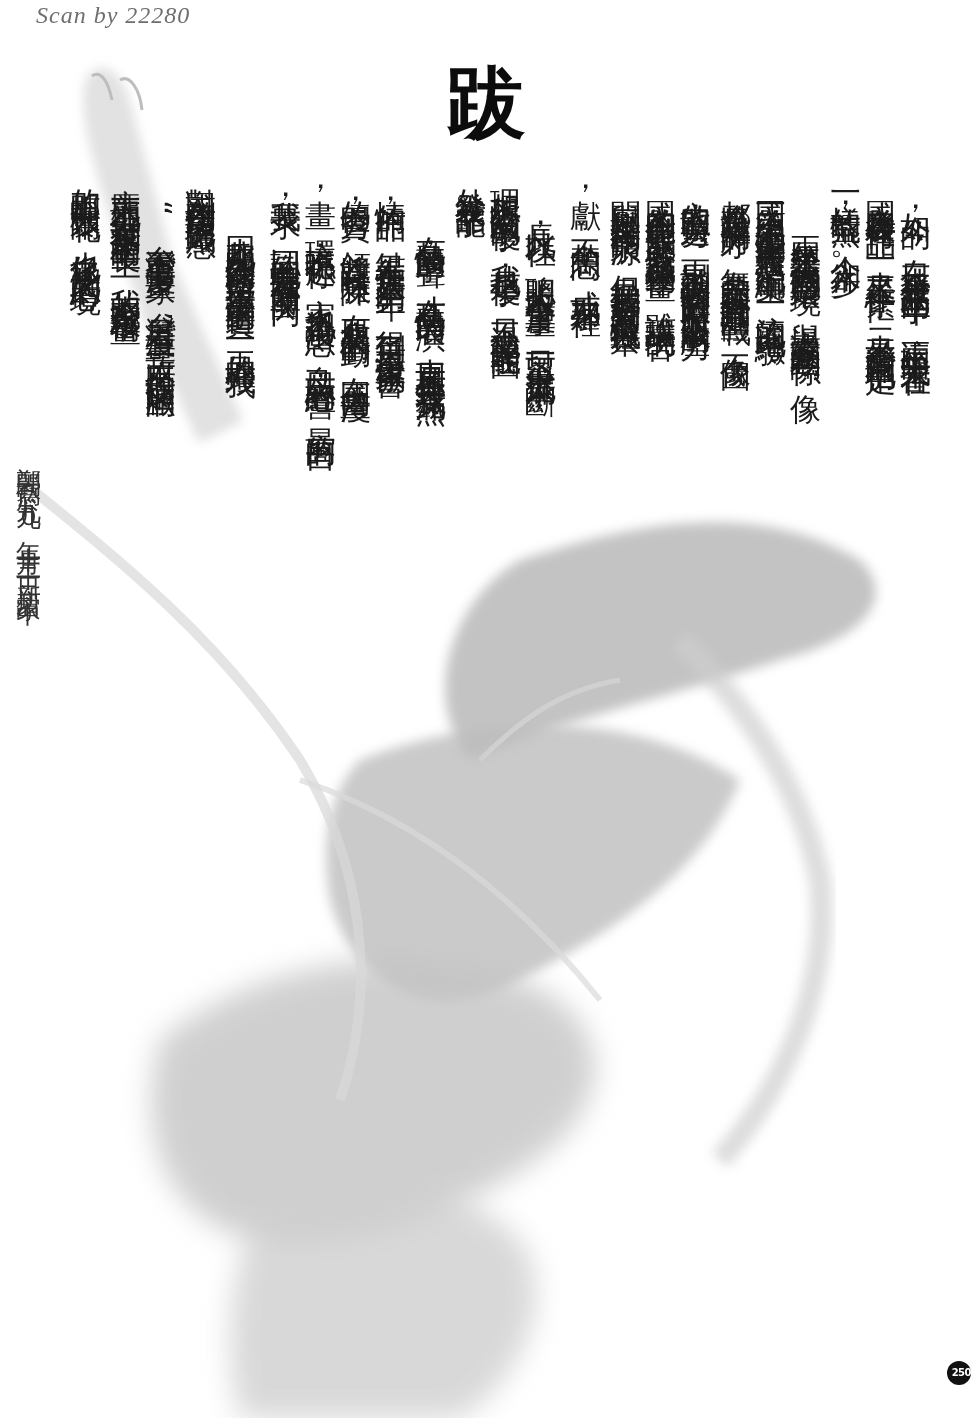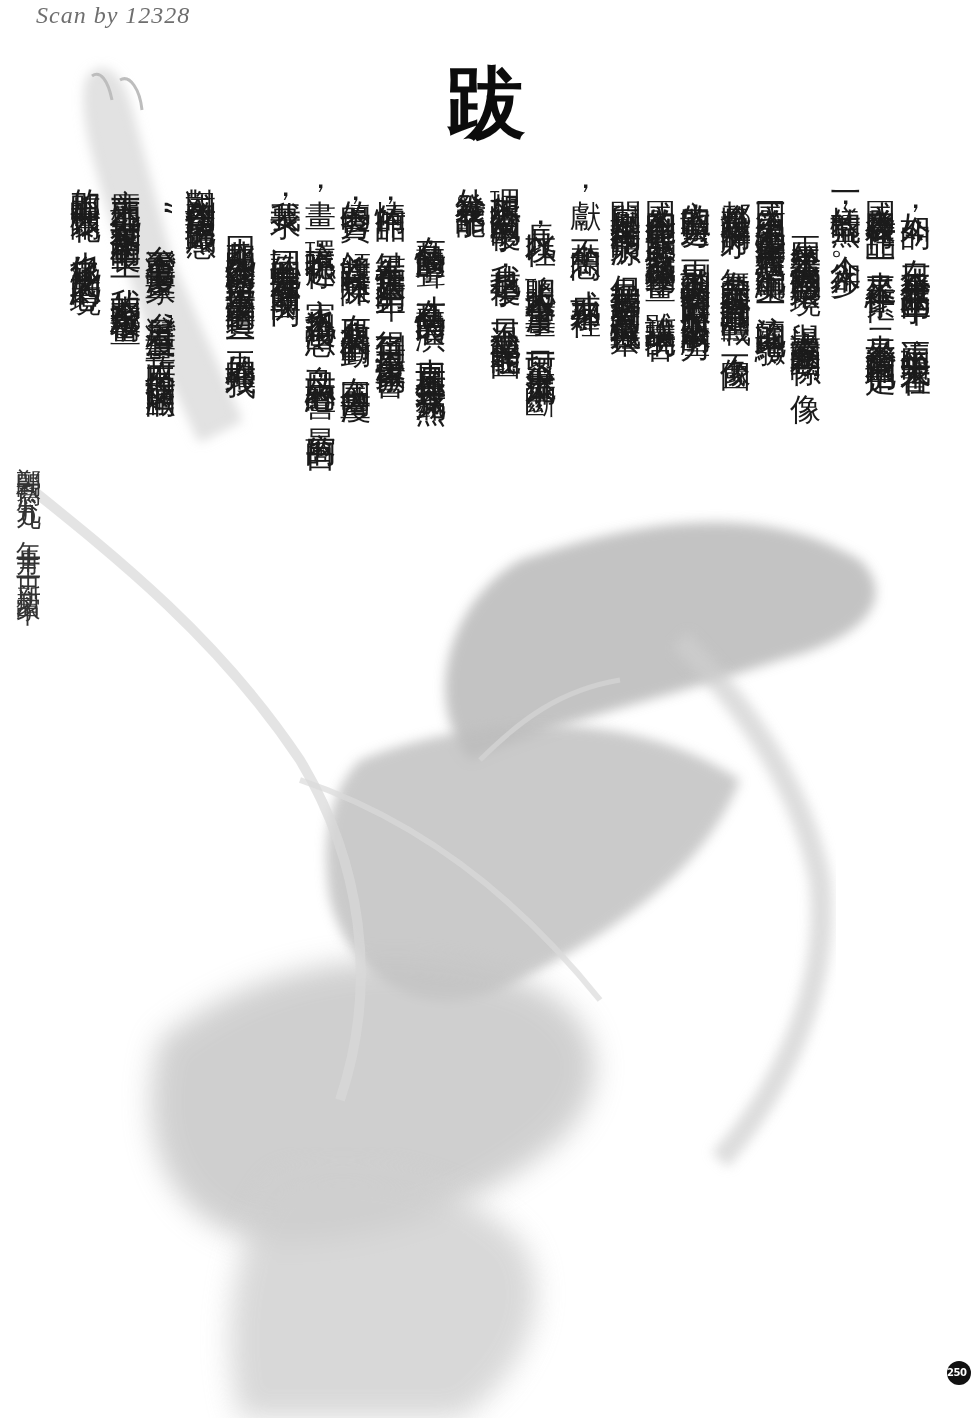--- a/index.html
+++ b/index.html
@@ -32,21 +32,21 @@
     position:absolute; left:12px; top:448px;
     writing-mode:vertical-rl;
     font-family:"DejaVu Sans", sans-serif;
     font-size:25px; letter-spacing:6px; color:#333; white-space:nowrap;
   }
   .page-num {
     position:absolute; left:947px; top:1361px;
     width:24px; height:24px; border-radius:50%;
     background:#111; color:#fff;
     font-family:"DejaVu Sans", sans-serif; font-weight:bold;
-    font-size:10px; line-height:24px; text-align:left; letter-spacing:-0.5px;
+    font-size:10px; line-height:24px; text-align:right; letter-spacing:-0.5px;
   }
 </style>
 </head>
 <body>
 
 <svg class="art" viewBox="0 0 980 1418" xmlns="http://www.w3.org/2000/svg">
   <defs>
     <filter id="soft">
         <feGaussianBlur stdDeviation="6"></feGaussianBlur>
       </filter>
@@ -61,21 +61,21 @@
   <path d="M520,560 C640,520 760,500 860,560 C900,600 860,640 780,660 C660,700 560,720 470,760 C420,700 450,600 520,560 Z" fill="#b9b9b9" opacity="0.85" filter="url(#soft)"></path>
   <path d="M360,760 C460,720 620,700 740,780 C700,880 600,940 500,990 C420,1020 350,980 330,900 C320,840 330,790 360,760 Z" fill="#bdbdbd" opacity="0.8" filter="url(#soft)"></path>
   <path d="M160,1040 C260,960 400,940 520,980 C600,1010 620,1080 560,1140 C480,1210 360,1250 260,1240 C180,1230 130,1150 160,1040 Z" fill="#c4c4c4" opacity="0.8" filter="url(#softer)"></path>
   <path d="M280,1180 C360,1160 460,1180 520,1240 C560,1300 520,1380 460,1418 L240,1418 C220,1340 230,1240 280,1180 Z" fill="#cfcfcf" opacity="0.8" filter="url(#softer)"></path>
   <path d="M680,640 C740,700 800,780 820,880 C830,980 790,1080 720,1160" stroke="#cfcfcf" stroke-width="22" fill="none" opacity="0.7" filter="url(#soft)"></path>
   <path d="M20,480 C120,560 220,640 300,760 C360,860 380,980 340,1100" stroke="#d8d8d8" stroke-width="10" fill="none" opacity="0.7"></path>
   <path d="M300,780 C420,820 520,900 600,1000" stroke="#dadada" stroke-width="6" fill="none" opacity="0.7"></path>
   <path d="M480,760 C520,720 560,690 620,680" stroke="#d0d0d0" stroke-width="5" fill="none"></path>
 </svg>
 
-<div class="scan-credit">Scan by 12328</div>
+<div class="scan-credit">Scan by 22280</div>
 <div class="title">跋</div>
 
 <div id="columns">
     <div class="col" style="left: 900px; top: 188px;">如今的，在日本發表作品已兩年了，這兩年中我未曾在</div>
     <div class="col" style="left: 865px; top: 176px;">國內發表任何作品，一來是工作繁忙，二來是台灣的園地仍是</div>
     <div class="col" style="left: 830px; top: 176px;">一樣的荒蕪，令人卻步。</div>
     <div class="col" style="left: 790px; top: 212px;">兩年來給我最大的感觸是環境，與漫畫家的互動關係，像</div>
     <div class="col" style="left: 755px; top: 176px;">國內第一線的漫畫創作者若經過一流的編集、一流的園地考驗</div>
     <div class="col" style="left: 720px; top: 176px;">都將是難得的將才，無奈的是在國外打的是團體戰，不像國</div>
     <div class="col" style="left: 680px; top: 176px;">內的散兵遊勇，更別談到國內獨有的政府壓力與盜版的壓力、</div>

